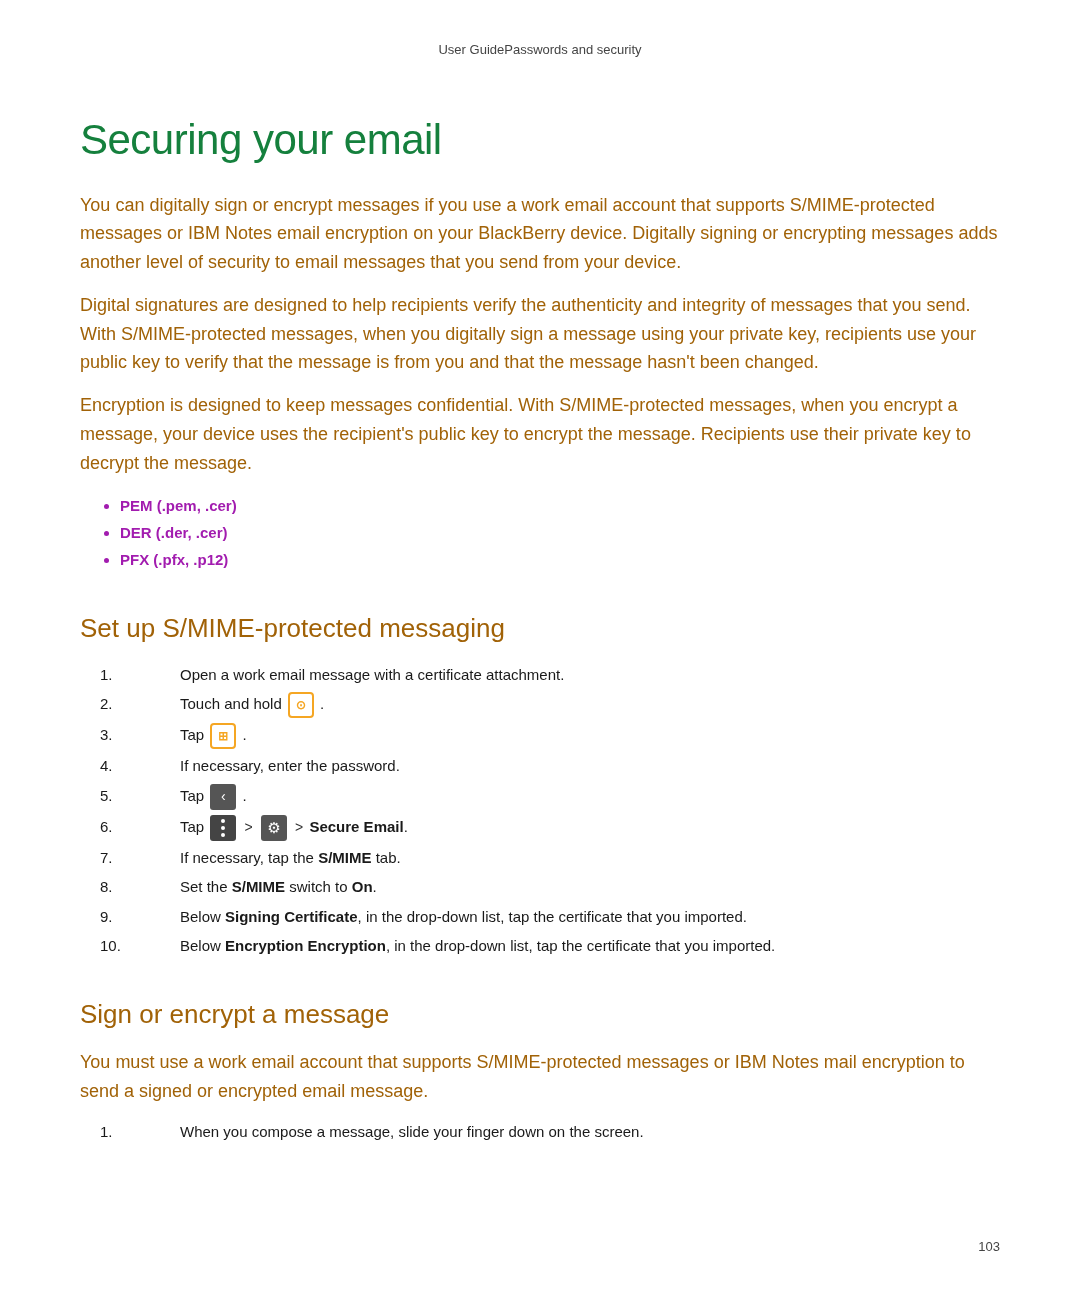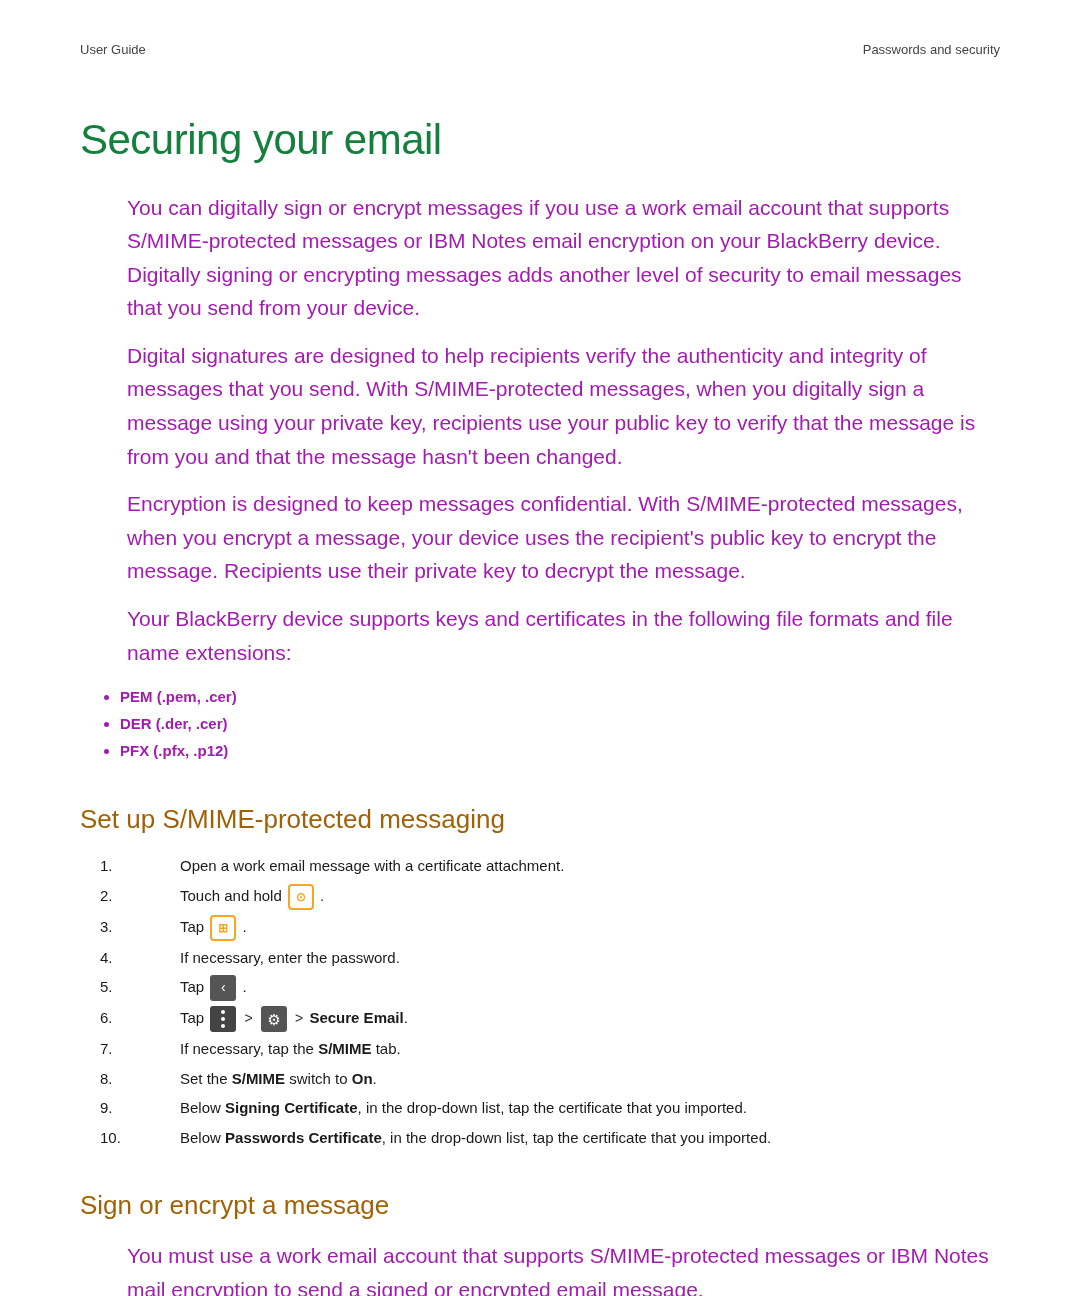--- a/index.html
+++ b/index.html
@@ -14,40 +14,39 @@
 
     .page {
       width: 1080px;
       min-height: 1296px;
       padding: 40px 80px 60px 80px;
       position: relative;
     }
 
     .header {
       display: flex;
-      justify-content: space-between;
+      justify-content: center;
       margin-bottom: 48px;
       font-size: 13px;
       color: #444;
     }
 
     .page-title {
       font-size: 42px;
       font-weight: 300;
       margin-bottom: 20px;
       color: #15803d;
       letter-spacing: -0.5px;
     }
 
     .body-text {
-      font-size: 21px;
+      font-size: 18px;
       line-height: 1.6;
-      color: #a21caf;
+      color: #a16207;
       margin-bottom: 14px;
-      margin-left: 47px;
     }
 
     .section-title {
       font-size: 26px;
       font-weight: 300;
       margin-top: 36px;
       margin-bottom: 14px;
       color: #a16207;
     }
 
@@ -176,21 +175,20 @@
   <div class="header">
     <span>User Guide</span>
     <span>Passwords and security</span>
   </div>
 
   <h1 class="page-title">Securing your email</h1>
 
   <p class="body-text">You can digitally sign or encrypt messages if you use a work email account that supports S/MIME-protected messages or IBM Notes email encryption on your BlackBerry device. Digitally signing or encrypting messages adds another level of security to email messages that you send from your device.</p>
   <p class="body-text">Digital signatures are designed to help recipients verify the authenticity and integrity of messages that you send. With S/MIME-protected messages, when you digitally sign a message using your private key, recipients use your public key to verify that the message is from you and that the message hasn't been changed.</p>
   <p class="body-text">Encryption is designed to keep messages confidential. With S/MIME-protected messages, when you encrypt a message, your device uses the recipient's public key to encrypt the message. Recipients use their private key to decrypt the message.</p>
-  <p class="body-text">Your BlackBerry device supports keys and certificates in the following file formats and file name extensions:</p>
 
   <ul class="bullet-list">
     <li>PEM (.pem, .cer)</li>
     <li>DER (.der, .cer)</li>
     <li>PFX (.pfx, .p12)</li>
   </ul>
 
   <h2 class="section-title">Set up S/MIME-protected messaging</h2>
 
   <ol class="numbered-list">
@@ -258,21 +256,21 @@
       <span class="step-content">Set the <span class="bold">S/MIME</span> switch to <span class="bold">On</span>.</span>
     </li>
 
     <li>
       <span class="num">9.</span>
       <span class="step-content">Below <span class="bold">Signing Certificate</span>, in the drop-down list, tap the certificate that you imported.</span>
     </li>
 
     <li>
       <span class="num">10.</span>
-      <span class="step-content">Below <span class="bold">Passwords Certificate</span>, in the drop-down list, tap the certificate that you imported.</span>
+      <span class="step-content">Below <span class="bold">Encryption Encryption</span>, in the drop-down list, tap the certificate that you imported.</span>
     </li>
 
   </ol>
 
   <h2 class="section-title">Sign or encrypt a message</h2>
   <p class="body-text">You must use a work email account that supports S/MIME-protected messages or IBM Notes mail encryption to send a signed or encrypted email message.</p>
 
   <ol class="numbered-list">
     <li>
       <span class="num">1.</span>

